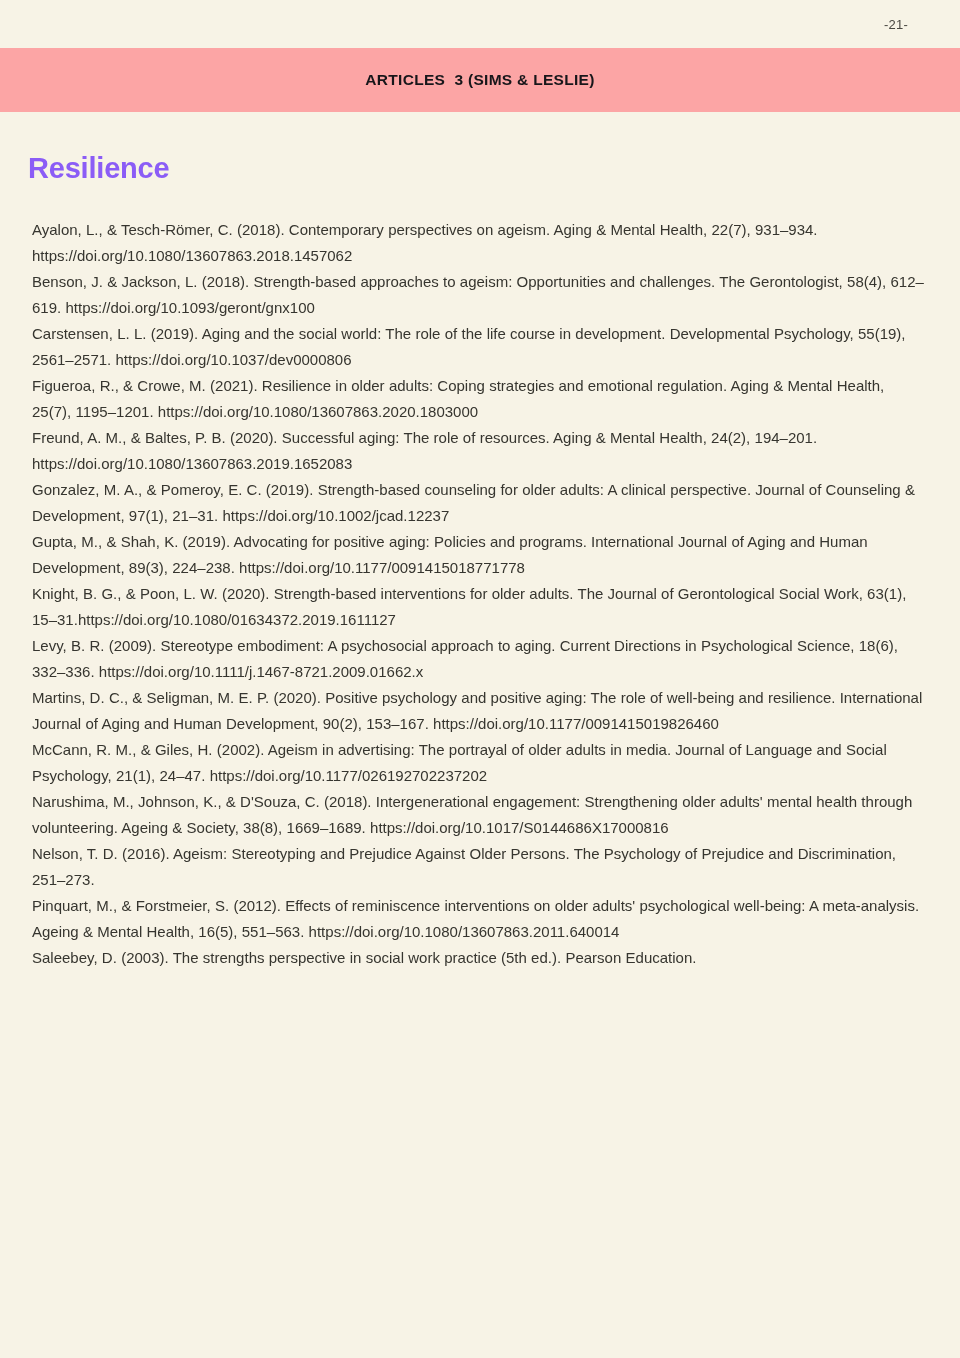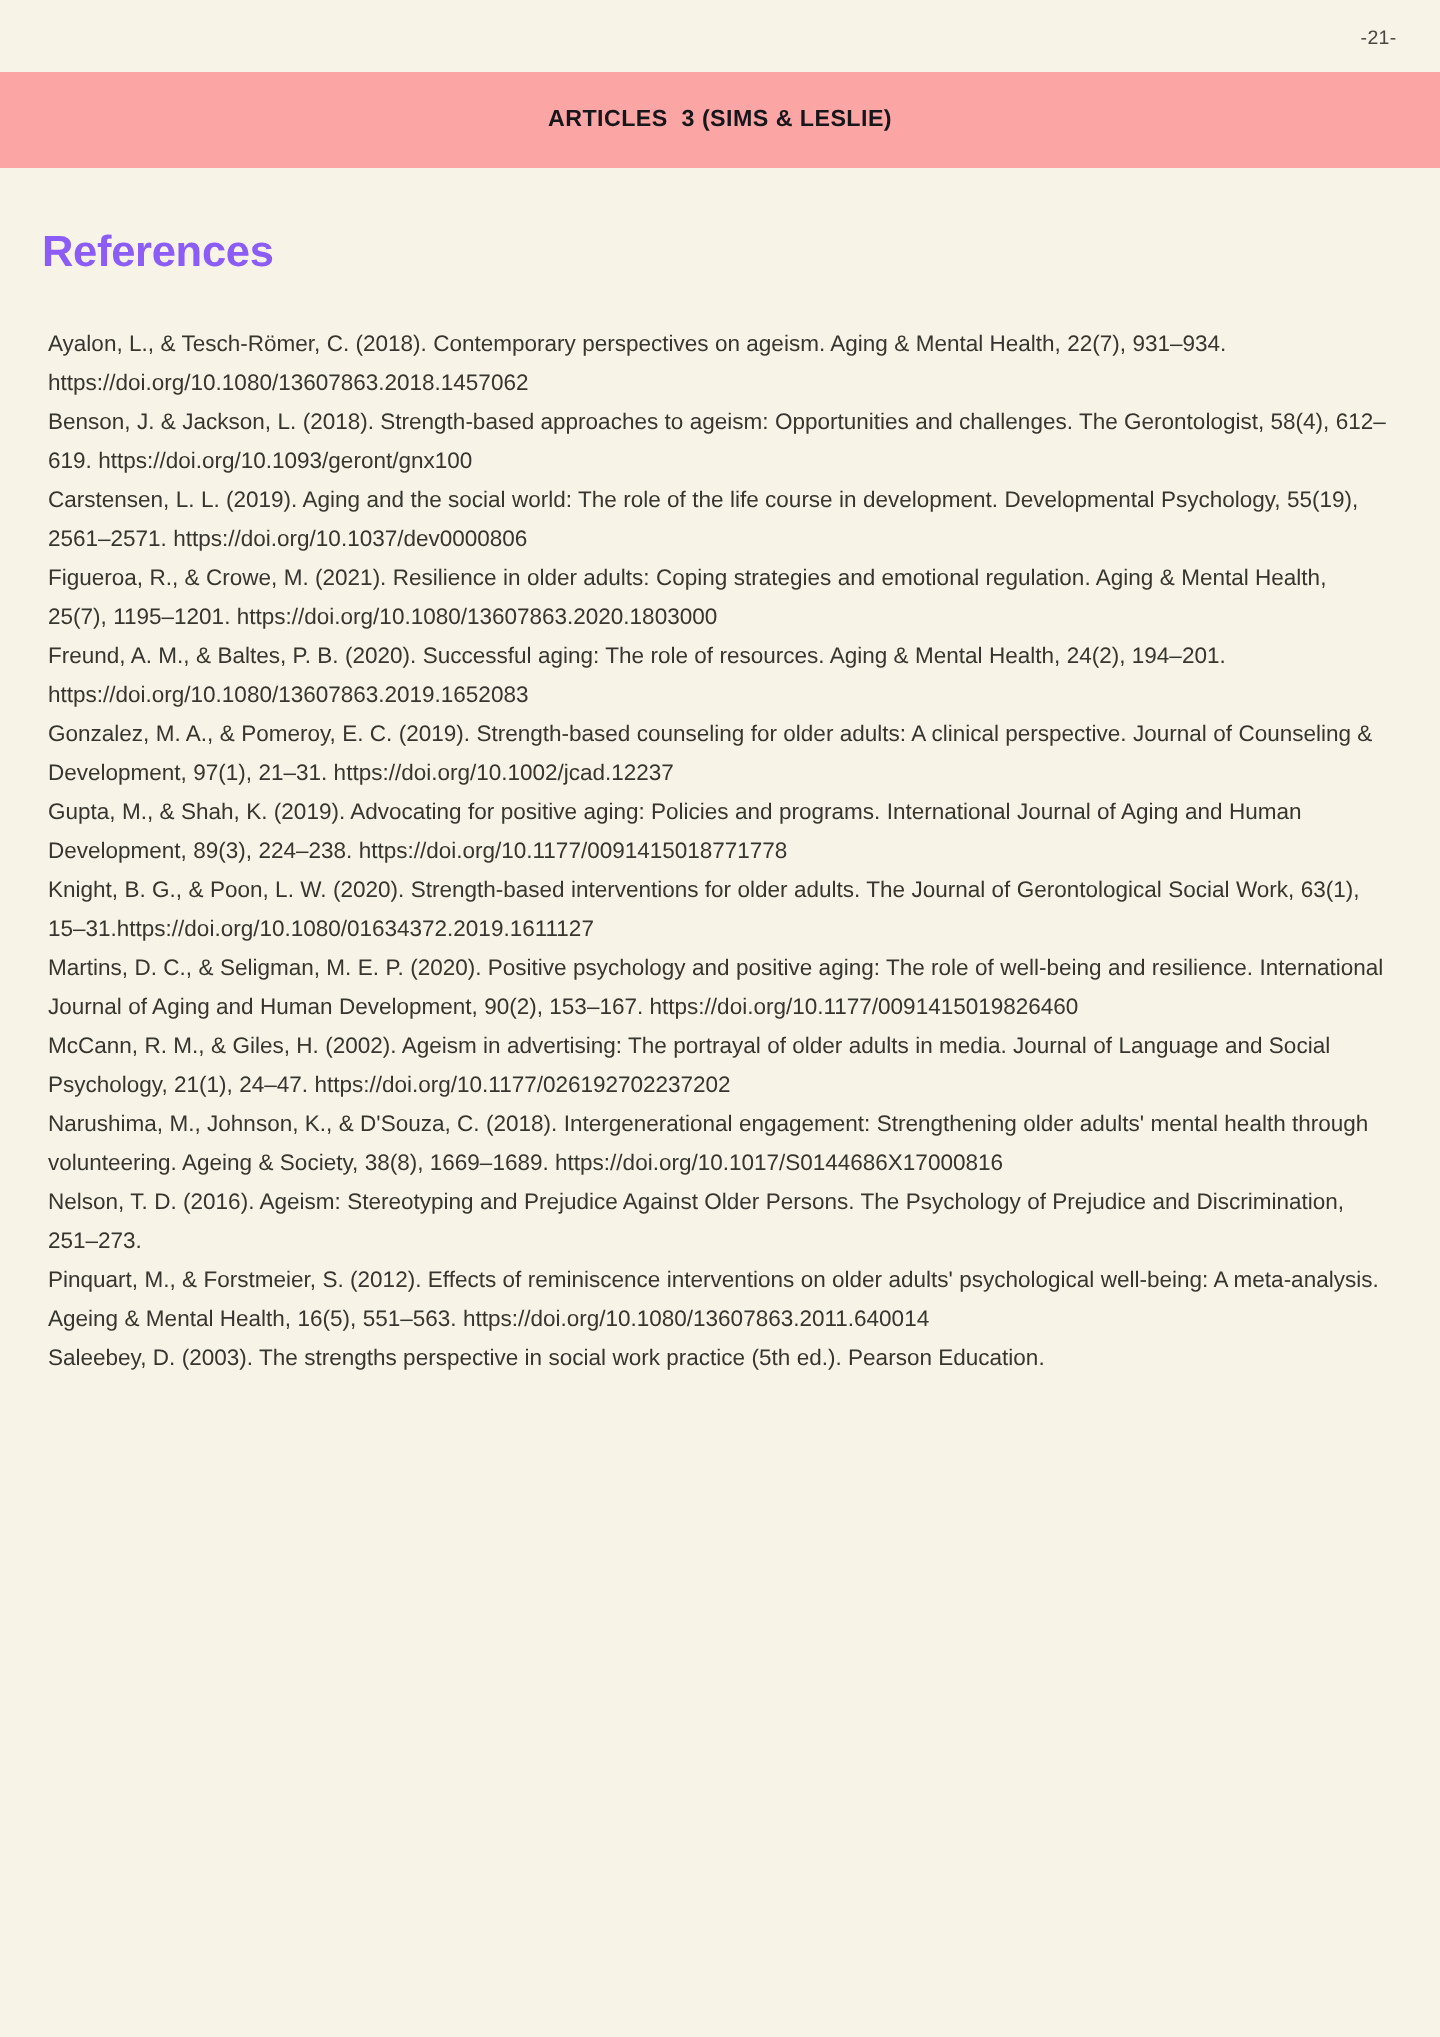--- a/index.html
+++ b/index.html
@@ -23,21 +23,21 @@
     position: relative;
     background: #f7f3e6;
   }
 
   
   .page-number-row {
     height: 48px;
     display: flex;
     align-items: center;
     justify-content: flex-end;
-    padding-right: 29px;
+    padding-right: 52px;
     box-sizing: border-box;
   }
   .page-number {
     font-size: 13px;
     color: #4a4842;
     letter-spacing: 0.2px;
     font-family: "Liberation Sans", sans-serif;
   }
 
   
@@ -98,31 +98,32 @@
   <div class="page-number-row">
     <span class="page-number">-21-</span>
   </div>
 
   <div class="running-head">
     <span class="running-head-title">ARTICLES  3 (SIMS &amp; LESLIE)</span>
   </div>
 
   <div class="content">
 
-    <h1 class="section-heading">References</h1>
+    <h1 class="section-heading">Resilience</h1>
 
     <ul class="reference-list" id="reference-list">
         <li class="reference-entry">Ayalon, L., &amp; Tesch-Römer, C. (2018). Contemporary perspectives on ageism. Aging &amp; Mental Health, 22(7), 931–934. https://doi.org/10.1080/13607863.2018.1457062</li>
         <li class="reference-entry">Benson, J. &amp; Jackson, L. (2018). Strength-based approaches to ageism: Opportunities and challenges. The Gerontologist, 58(4), 612–619. https://doi.org/10.1093/geront/gnx100</li>
         <li class="reference-entry">Carstensen, L. L. (2019). Aging and the social world: The role of the life course in development. Developmental Psychology, 55(19), 2561–2571. https://doi.org/10.1037/dev0000806</li>
         <li class="reference-entry">Figueroa, R., &amp; Crowe, M. (2021). Resilience in older adults: Coping strategies and emotional regulation. Aging &amp; Mental Health, 25(7), 1195–1201. https://doi.org/10.1080/13607863.2020.1803000</li>
         <li class="reference-entry">Freund, A. M., &amp; Baltes, P. B. (2020). Successful aging: The role of resources. Aging &amp; Mental Health, 24(2), 194–201. https://doi.org/10.1080/13607863.2019.1652083</li>
         <li class="reference-entry">Gonzalez, M. A., &amp; Pomeroy, E. C. (2019). Strength-based counseling for older adults: A clinical perspective. Journal of Counseling &amp; Development, 97(1), 21–31. https://doi.org/10.1002/jcad.12237</li>
         <li class="reference-entry">Gupta, M., &amp; Shah, K. (2019). Advocating for positive aging: Policies and programs. International Journal of Aging and Human Development, 89(3), 224–238. https://doi.org/10.1177/0091415018771778</li>
         <li class="reference-entry">Knight, B. G., &amp; Poon, L. W. (2020). Strength-based interventions for older adults. The Journal of Gerontological Social Work, 63(1), 15–31.https://doi.org/10.1080/01634372.2019.1611127</li>
+        <li class="reference-entry">Levy, B. R. (2009). Stereotype embodiment: A psychosocial approach to aging. Current Directions in Psychological Science, 18(6), 332–336. https://doi.org/10.1111/j.1467-8721.2009.01662.x</li>
         <li class="reference-entry">Martins, D. C., &amp; Seligman, M. E. P. (2020). Positive psychology and positive aging: The role of well-being and resilience. International Journal of Aging and Human Development, 90(2), 153–167. https://doi.org/10.1177/0091415019826460</li>
         <li class="reference-entry">McCann, R. M., &amp; Giles, H. (2002). Ageism in advertising: The portrayal of older adults in media. Journal of Language and Social Psychology, 21(1), 24–47. https://doi.org/10.1177/026192702237202</li>
         <li class="reference-entry">Narushima, M., Johnson, K., &amp; D'Souza, C. (2018). Intergenerational engagement: Strengthening older adults' mental health through volunteering. Ageing &amp; Society, 38(8), 1669–1689. https://doi.org/10.1017/S0144686X17000816</li>
         <li class="reference-entry">Nelson, T. D. (2016). Ageism: Stereotyping and Prejudice Against Older Persons. The Psychology of Prejudice and Discrimination, 251–273.</li>
         <li class="reference-entry">Pinquart, M., &amp; Forstmeier, S. (2012). Effects of reminiscence interventions on older adults' psychological well-being: A meta-analysis. Ageing &amp; Mental Health, 16(5), 551–563. https://doi.org/10.1080/13607863.2011.640014</li>
         <li class="reference-entry">Saleebey, D. (2003). The strengths perspective in social work practice (5th ed.). Pearson Education.</li>
       </ul>
 
   </div>
 

